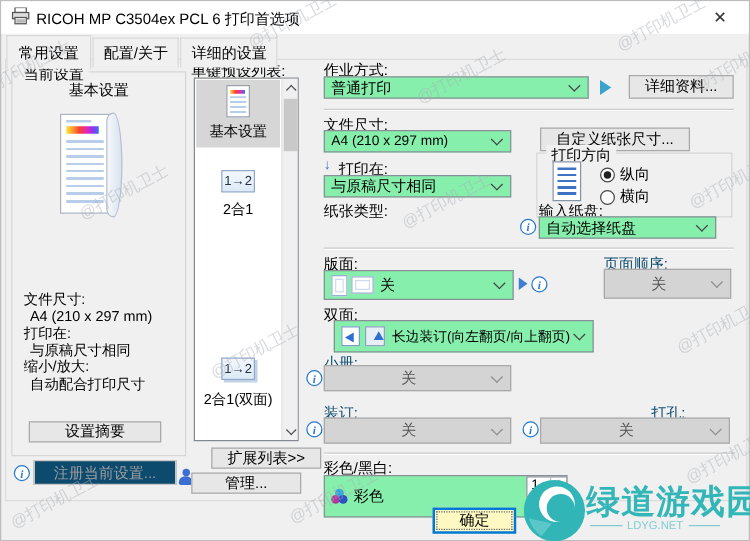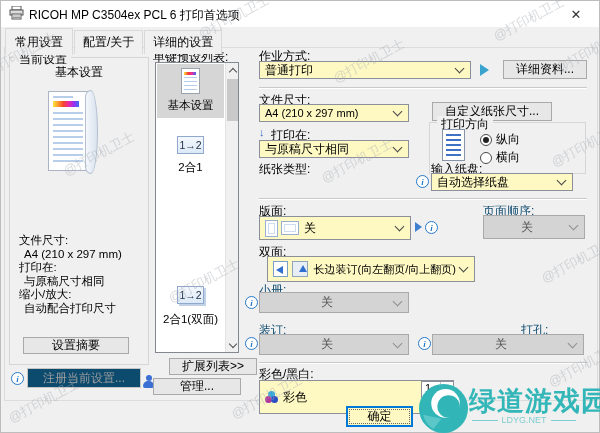--- a/index.html
+++ b/index.html
@@ -13,21 +13,21 @@
   .close-btn{position:absolute;right:12px;top:4px;width:22px;height:18px;display:flex;align-items:center;justify-content:center;font-size:13px;color:#333;}
   .printer-ico{position:absolute;left:8px;top:5px;}
   
   .tabstrip{position:absolute;left:4px;top:27px;display:flex;align-items:flex-end;z-index:3;}
   .tab{background:#f0f0f0;border:1px solid #d9d9d9;border-bottom:none;padding:3px 8px 3px 8px;margin-right:1px;font-size:12px;}
   .tab.sel{padding:5px 9px 4px 9px;margin-bottom:-1px;background:#f0f0f0;z-index:4;}
   .page{position:absolute;left:3px;top:46px;width:592px;height:352px;border:1px solid #dcdcdc;background:#f0f0f0;z-index:1;}
   
   .lbl{position:absolute;font-size:12px;white-space:nowrap;z-index:2;}
   .lbl.dis{color:#0c4a6e;}
-  .combo{position:absolute;background:#fef9c3;border:1px solid #8a8f99;box-sizing:border-box;display:flex;align-items:center;padding:0 18px 0 5px;font-size:12px;white-space:nowrap;z-index:2;overflow:hidden;}
+  .combo{position:absolute;background:#86efac;border:1px solid #8a8f99;box-sizing:border-box;display:flex;align-items:center;padding:0 18px 0 5px;font-size:12px;white-space:nowrap;z-index:2;overflow:hidden;}
   .combo.dis{background:#d4d4d4;border-color:#a9a9a9;color:#555;justify-content:center;padding:0 18px 0 4px;}
   .chev{position:absolute;right:7px;top:50%;margin-top:-5px;width:6px;height:6px;border-left:1px solid #464646;border-bottom:1px solid #464646;transform:rotate(-45deg);}
   .combo.dis .chev{border-color:#8f8f8f;}
   .btn{position:absolute;background:#e7e7e7;border:1px solid #a9a9a9;box-sizing:border-box;display:flex;align-items:center;justify-content:center;font-size:12px;z-index:2;}
   .btn.dis{color:#9d9d9d;border-color:#c6c6c6;background:#0c4a6e;}
   .btn.ok{border:2px solid #0078d7;outline:1px dotted #6a6a6a;outline-offset:-4px;background:#fef9c3;}
   .sep{position:absolute;height:1px;background:#c9c9c9;border-bottom:1px solid #ffffff;z-index:2;}
   .groupbox{position:absolute;border:1px solid #d6d6d6;box-sizing:border-box;z-index:1;}
   .legend{position:absolute;background:#f0f0f0;padding:0 4px;font-size:12px;z-index:2;white-space:nowrap;}
   .info-ico{position:absolute;width:13px;height:13px;border:1px solid #2779c9;border-radius:50%;color:#2779c9;font-size:9px;line-height:12px;text-align:center;box-sizing:border-box;background:#fff;z-index:2;font-family:"Liberation Serif",serif;font-style:italic;font-weight:bold;}

